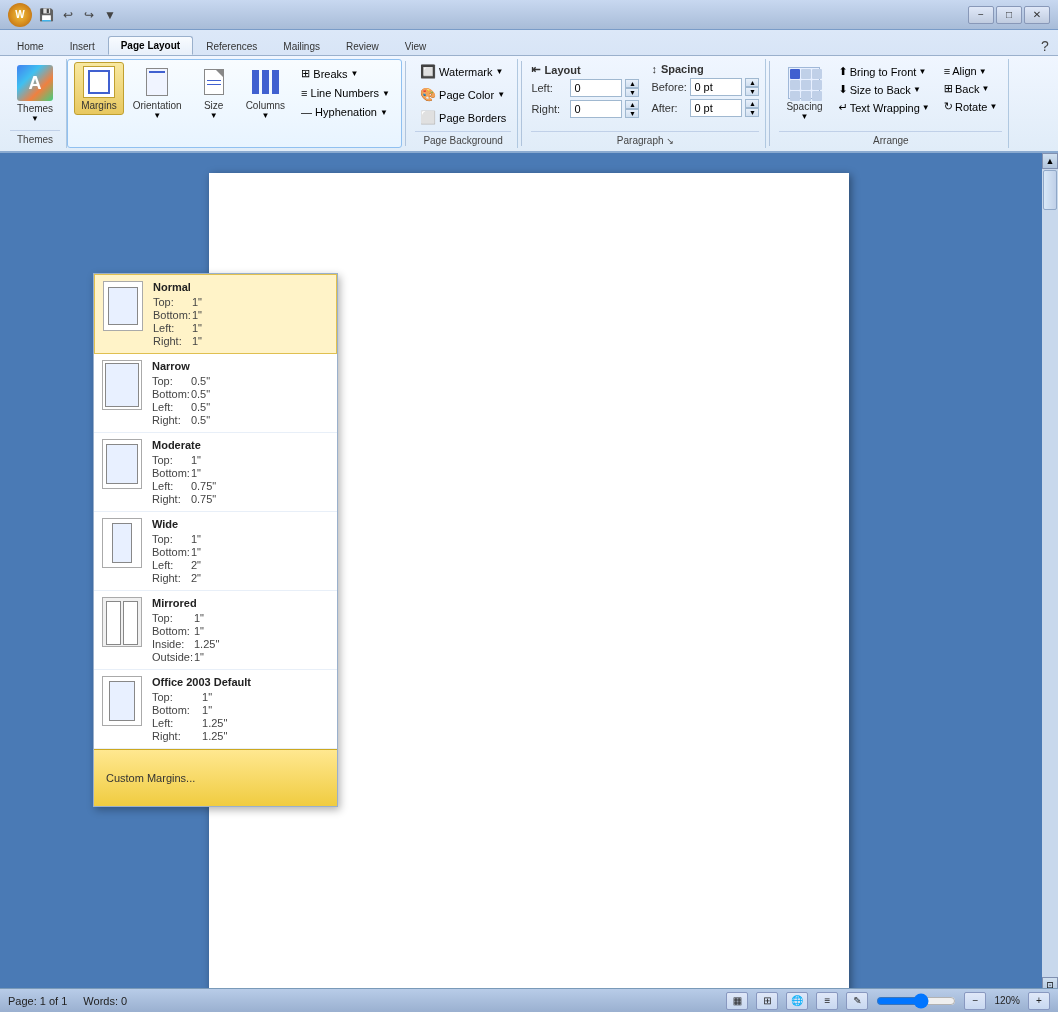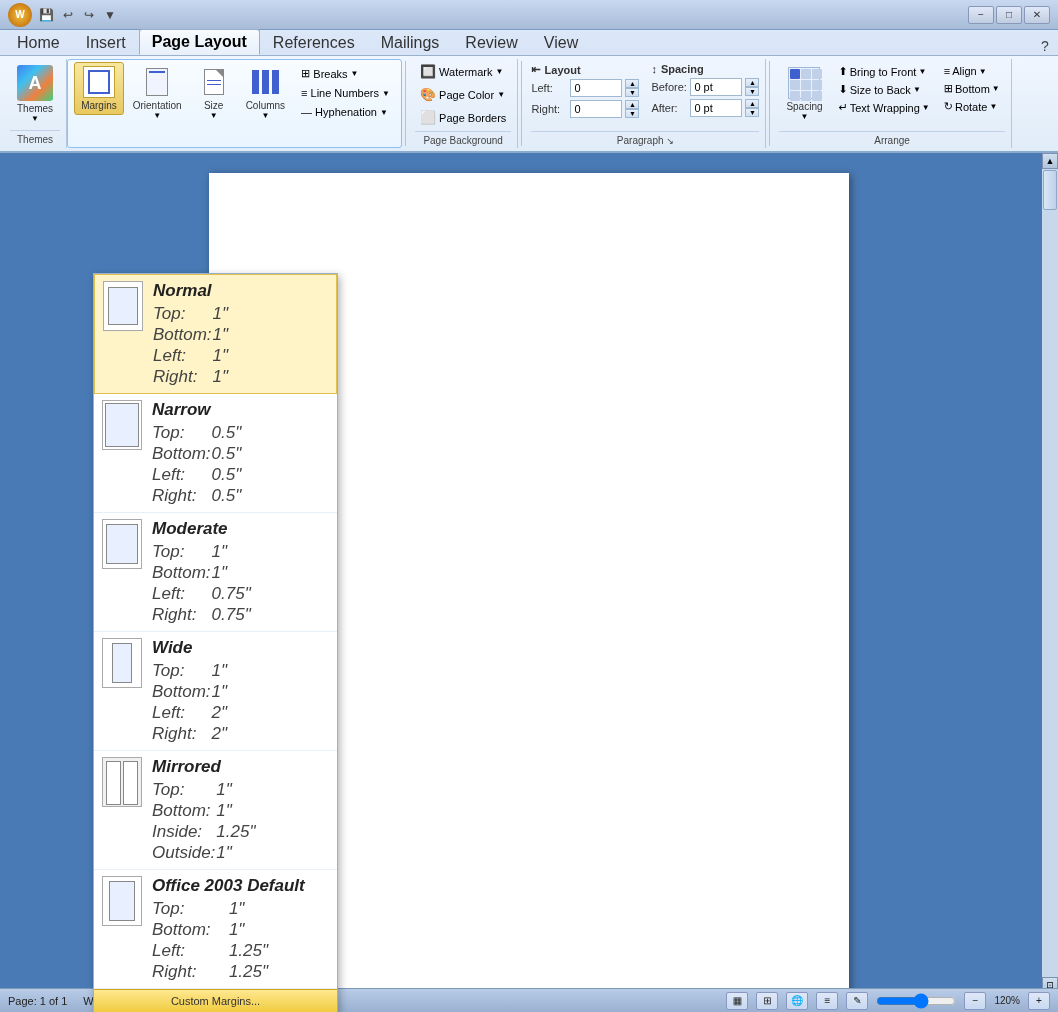--- a/index.html
+++ b/index.html
@@ -27,21 +27,21 @@
     .qa-btn { width: 18px; height: 18px; background: transparent; border: none; cursor: pointer; display: flex; align-items: center; justify-content: center; color: #444; font-size: 12px; }
     .title-text { flex: 1; text-align: center; font-size: 12px; color: #222; font-weight: normal; }
     .window-controls { display: flex; gap: 2px; }
     .win-btn { width: 26px; height: 18px; background: linear-gradient(to bottom, #e0e8f8, #c0cce0); border: 1px solid #8898b8; border-radius: 2px; cursor: pointer; display: flex; align-items: center; justify-content: center; font-size: 10px; color: #333; }
 
     
     .ribbon { background: linear-gradient(to bottom, #dce8f8, #c8d8f0); border-bottom: 2px solid #8aaad0; }
     .ribbon-tabs { display: flex; border-bottom: 1px solid #9ab0cc; padding-left: 4px; height: 26px; align-items: flex-end; }
     .ribbon-tab {
       padding: 3px 12px;
-      font-size: 16px;
+      font-size: 10px;
       cursor: pointer;
       color: #333;
       border: 1px solid transparent;
       border-bottom: none;
       border-radius: 3px 3px 0 0;
       background: transparent;
       text-align: right;
     }
     .ribbon-tab.active {
       background: linear-gradient(to bottom, #f8fbff, #e8f0fa);
@@ -104,28 +104,27 @@
       border: 1px solid #aaa;
       background: white;
       flex-shrink: 0;
       position: relative;
     }
     .margin-icon-inner {
       position: absolute;
       border: 1px solid #888;
       background: #e8f0ff;
     }
-    .margin-details { font-size: 17px; font-style: italic; }
+    .margin-details { font-size: 11px; }
     .margin-name { font-weight: bold; color: #222; margin-bottom: 3px; }
     .margin-vals { display: grid; grid-template-columns: 1fr 1fr; gap: 1px; }
     .margin-val { color: #444; white-space: nowrap; }
     .custom-margins {
       background: linear-gradient(to bottom, #ffe890, #f0cc40);
-      padding: 5px 12px;
-      text-align: center;
+      padding: 22px 12px;
       cursor: pointer;
       font-size: 11px;
       font-weight: normal;
       color: #333;
       border-top: 1px solid #cca820;
     }
 
     
     .ribbon-group-highlight { border: 1px solid #90c0f0; background: linear-gradient(to bottom, #f8fcff, #e8f4ff); border-radius: 3px; }
 
@@ -379,21 +378,21 @@
           </div>
         </div>
         <div style="display:flex; flex-direction:column; gap:1px;">
           <div class="arrange-btn">
             <span>≡</span>
             <span>Align</span>
             <span style="font-size:8px;">▼</span>
           </div>
           <div class="arrange-btn">
             <span>⊞</span>
-            <span>Bottom</span>
+            <span>Back</span>
             <span style="font-size:8px;">▼</span>
           </div>
           <div class="arrange-btn">
             <span>↻</span>
             <span>Rotate</span>
             <span style="font-size:8px;">▼</span>
           </div>
         </div>
       </div>
       <div class="ribbon-group-label">Arrange</div>

